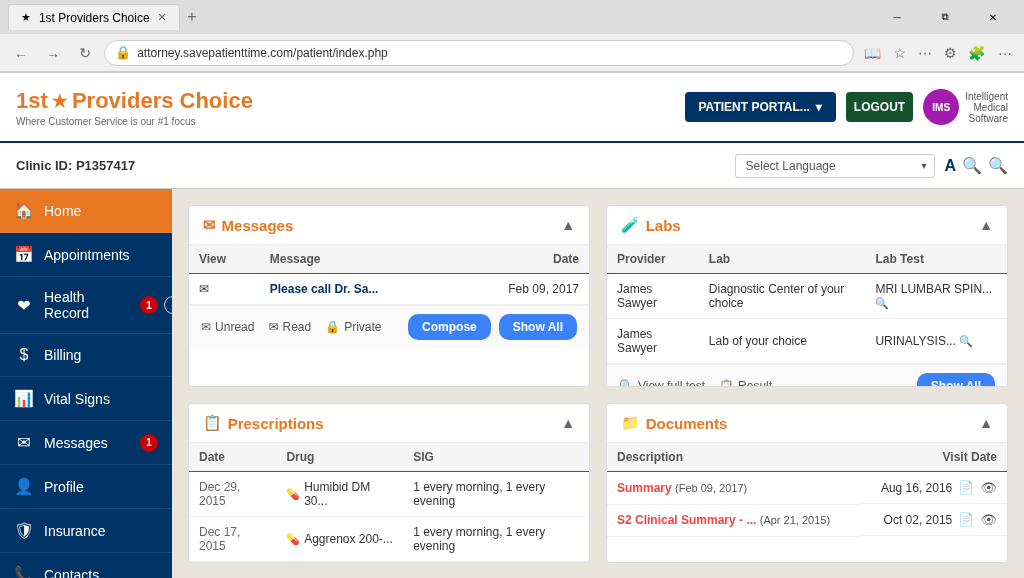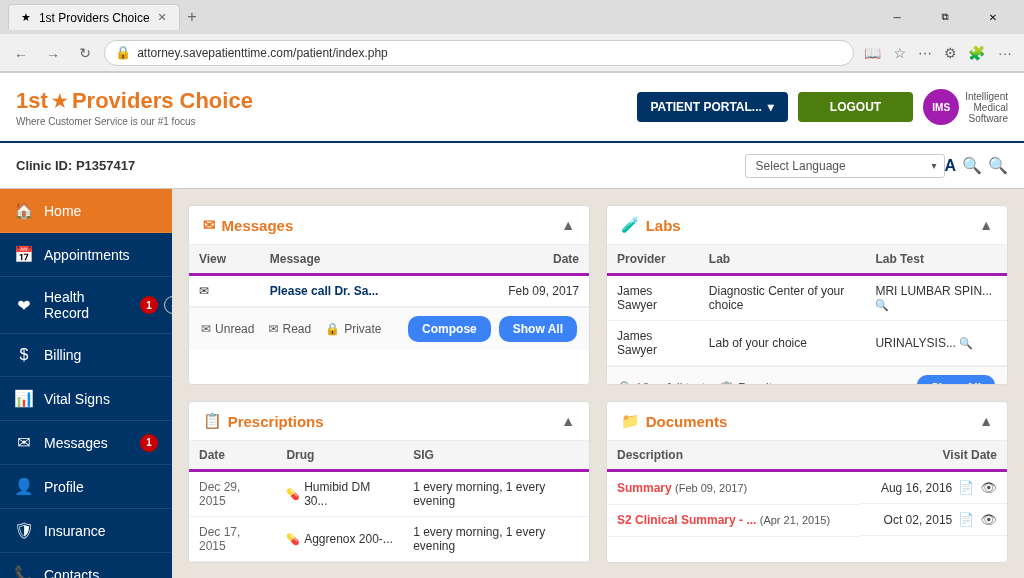--- a/index.html
+++ b/index.html
@@ -86,43 +86,43 @@
       padding: 8px 14px;
       border-radius: 4px;
       cursor: pointer;
       font-size: 12px;
       font-weight: bold;
       display: flex;
       align-items: center;
       gap: 6px;
     }
     .logout-btn {
-      background: #4d7c0f;
+      background: #14532d;
       color: white;
       border: none;
-      padding: 8px 32px;
+      padding: 8px 8px;
       border-radius: 4px;
       cursor: pointer;
       font-size: 12px;
       font-weight: bold;
     }
     .ims-logo { display: flex; align-items: center; gap: 6px; font-size: 10px; color: #555; text-align: right; }
     .ims-icon { width: 36px; height: 36px; background: #a21caf; border-radius: 50%; display: flex; align-items: center; justify-content: center; color: white; font-size: 10px; font-weight: bold; }
 
     
     .clinic-bar {
       background: white;
       border-bottom: 1px solid #ccc;
       display: flex;
       align-items: center;
       padding: 4px 16px;
       height: 46px;
     }
     .clinic-id { font-weight: bold; font-size: 13px; color: #333; }
-    .clinic-right { margin-left: auto; display: flex; align-items: center; }
+    .clinic-right { margin-left: auto; display: flex; align-items: center; gap: 10px; }
     .language-select {
       border: 1px solid #ccc;
       padding: 4px 30px 4px 10px;
       border-radius: 3px;
       font-size: 12px;
       color: #555;
       background: white;
       appearance: none;
       cursor: pointer;
       width: 200px;
@@ -208,21 +208,21 @@
     .card-body { padding: 0; }
 
     
     table { width: 100%; border-collapse: collapse; }
     th {
       background: #f5f5f5;
       padding: 7px 10px;
       text-align: left;
       font-size: 12px;
       color: #555;
-      border-bottom: 3px solid #a21caf;
+      border-bottom: 1px solid #a21caf;
       font-weight: bold;
     }
     td {
       padding: 8px 10px;
       border-bottom: 1px solid #eee;
       font-size: 12px;
       color: #333;
     }
     .msg-link { color: #003366; font-weight: bold; text-decoration: none; cursor: pointer; }
 

